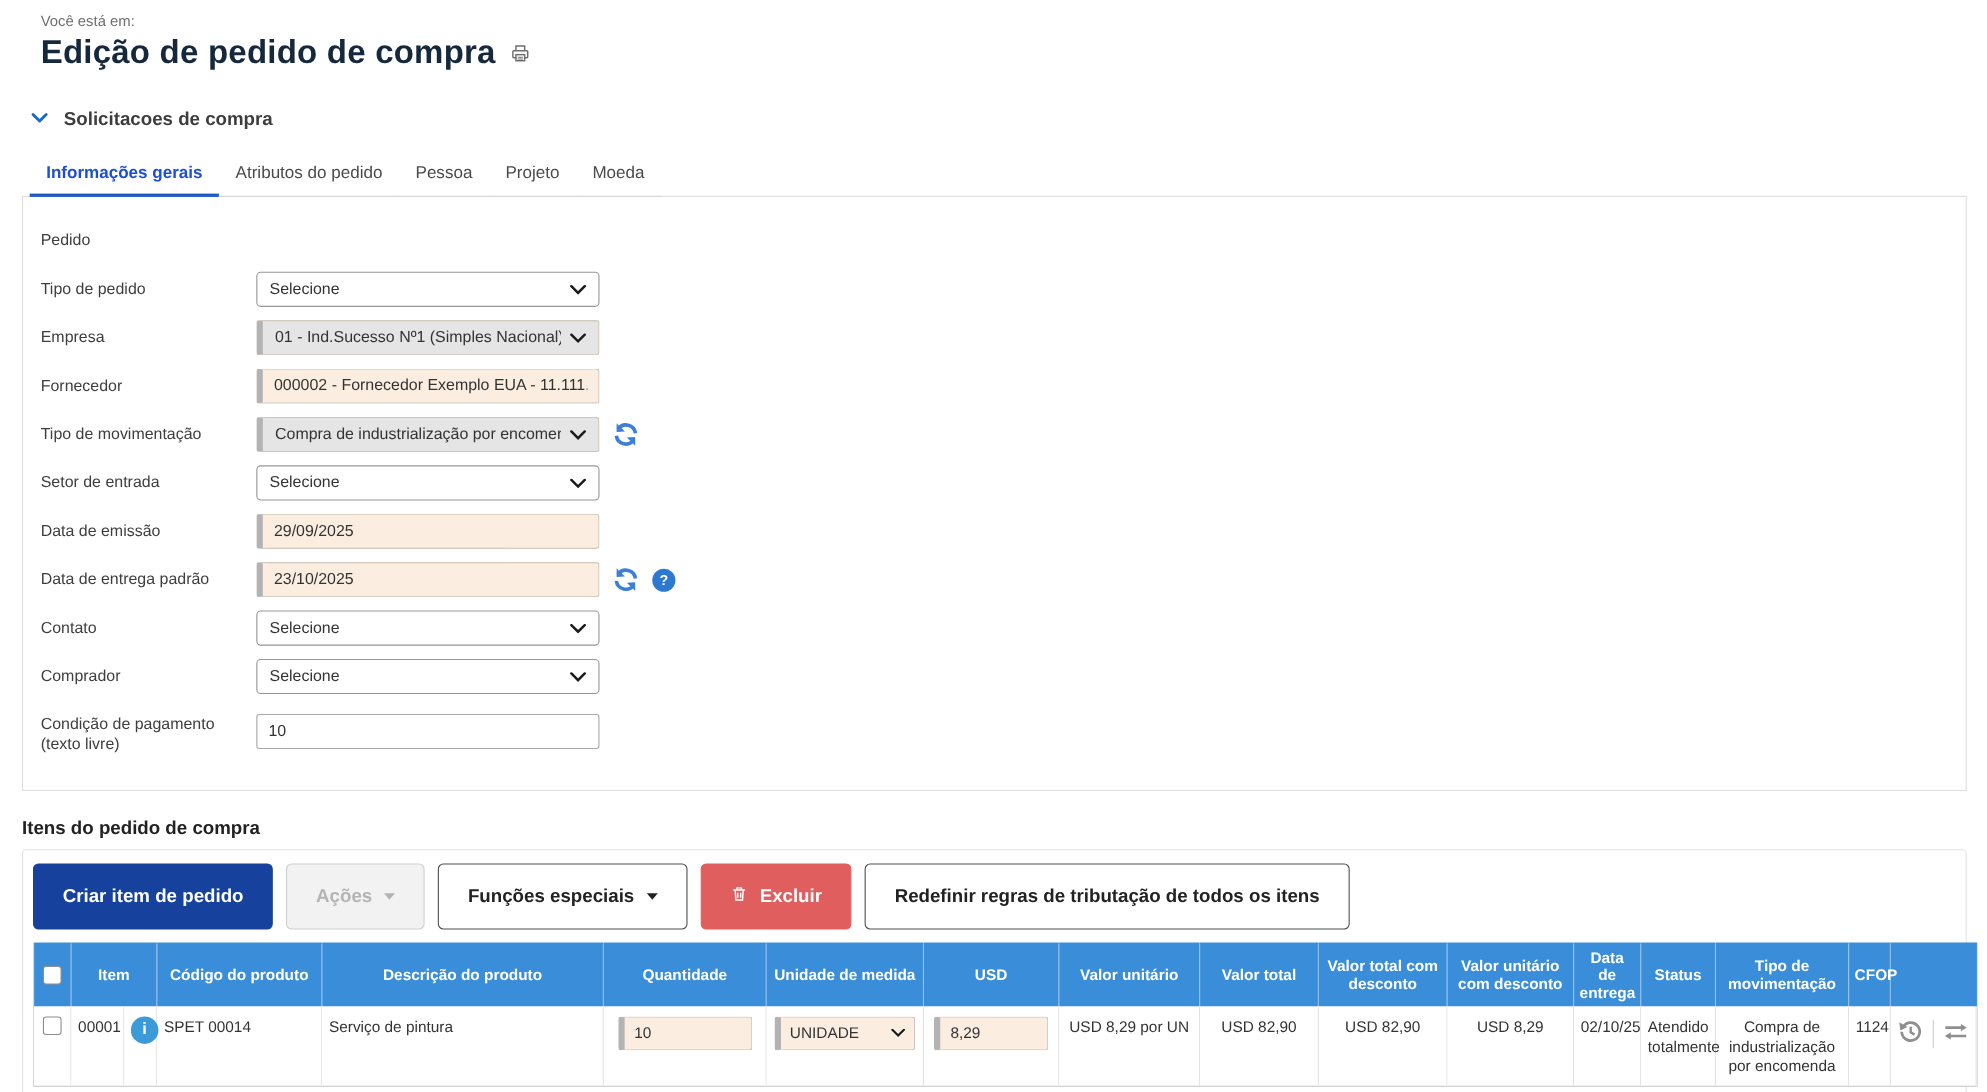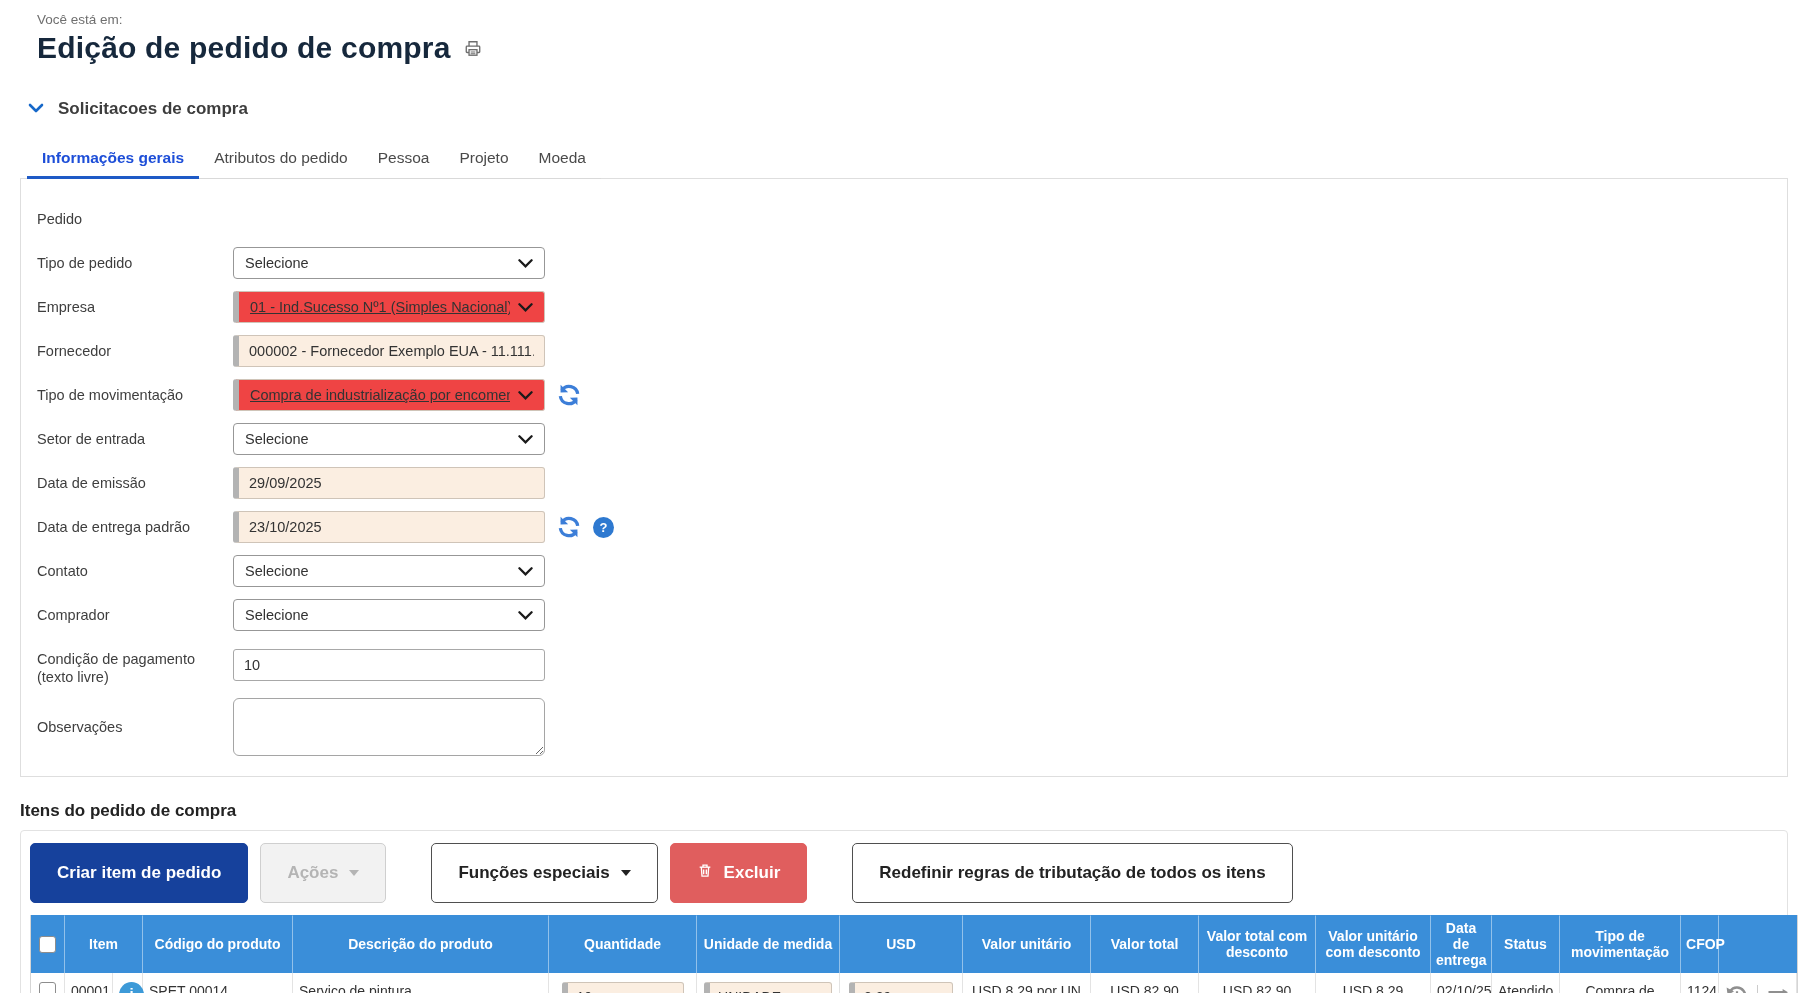--- a/index.html
+++ b/index.html
@@ -29,39 +29,39 @@
   .flabel { width:196px; padding-top:7px; font-size:14.5px; color:#3e3e3e; line-height:1.25; }
   .fwrap { display:flex; align-items:center; gap:11px; }
 
   .inp, .fsel { width:312px; height:32px; font-size:14.5px; color:#333; }
   .inp { font-family:inherit; border:1px solid #a8a8a8; border-radius:3px; padding:0 10px; background:#fff; }
   .inp.ro { background:#e9e9e9; border-color:#b3b3b3; }
   .inp.peach { background:#fbeee1; border:1px solid #cfc4b8; border-left:6px solid #b3b3b3; }
   .fsel { display:flex; align-items:center; justify-content:space-between; background:#fff;
           border:1px solid #979797; border-radius:4px; padding:0 11px; cursor:pointer; overflow:hidden; }
   .fsel .sel-text { white-space:nowrap; overflow:hidden; }
-  .fsel.peach { background:#ef4444; border:1px solid #cfc4b8; border-left:6px solid #b3b3b3; border-radius:3px;text-decoration:underline; }
+  .fsel.peach { background:#e5e5e5; border:1px solid #cfc4b8; border-left:6px solid #b3b3b3; border-radius:3px; }
   .caret { flex:0 0 auto; margin-left:8px; line-height:0; }
 
   textarea.obs { width:312px; height:58px; border:1px solid #a5a5a5; border-radius:6px; resize:vertical;
                  font-family:inherit; font-size:14.5px; padding:6px 10px; color:#333; }
 
   .icon-btn { background:none; border:none; padding:0; cursor:pointer; line-height:0; }
   .help-ic { display:inline-flex; width:21px; height:21px; border-radius:50%; background:#2e79d0; color:#fff;
              font-size:13px; font-weight:700; align-items:center; justify-content:center; }
 
   
   .items-title { margin:24px 0 9px 20px; font-size:17px; font-weight:700; color:#222; }
   .items-box { margin:0 18px 0 20px; border:1px solid #e2e2e2; border-radius:4px; padding:9px; background:#fff; }
   .btnrow { display:flex; gap:12px; margin:3px 0 12px 0; }
   .btn { height:60px; border-radius:5px; font-family:inherit; font-size:17px; font-weight:700;
          padding:0 26px; display:inline-flex; align-items:center; gap:11px; cursor:pointer; border:1px solid transparent; }
   .btn-primary { background:#16419c; color:#fff; border-color:#16419c; }
   .btn-disabled { background:#f2f2f2; color:#b4b4b4; border:1px solid #cfcfcf; cursor:default; }
-  .btn-outline { background:#fff; color:#222; border:1px solid #4f4f4f;margin-left:33px; }
+  .btn-outline { background:#fff; color:#222; border:1px solid #4f4f4f; }
   .btn-danger { background:#e05e5e; color:#ffffff; border-color:#e05e5e; }
   .tri { width:0; height:0; border-left:5px solid transparent; border-right:5px solid transparent;
          border-top:6px solid currentColor; display:inline-block; }
 
   
   table.items { width:100%; border-collapse:separate; border-spacing:0; table-layout:fixed; }
   table.items th { background:#3a8ed9; color:#fff; font-size:14px; font-weight:700; text-align:center;
                    vertical-align:middle; padding:4px 5px; height:42px; line-height:1.15;
                    border-right:1px solid rgba(255,255,255,.45); border-top:1px solid #3a8ed9; }
   table.items th:last-child { border-right:1px solid #3a8ed9; }
@@ -243,26 +243,20 @@
       </div>
     </div>
 
     <div class="frow">
       <div class="flabel">Condição de pagamento (texto livre)</div>
       <div class="fwrap">
         <input class="inp" value="10" style="">
       </div>
     </div>
 
-    <div class="frow" style="margin-bottom:0;">
-      <div class="flabel" style="padding-top:20px;">Observações</div>
-      <div class="fwrap">
-        <textarea class="obs" style=""></textarea>
-      </div>
-    </div>
 
   </div>
 
   <div class="items-title">Itens do pedido de compra</div>
 
   <div class="items-box">
 
     <div class="btnrow">
       <button class="btn btn-primary">
         <span>Criar item de pedido</span>

